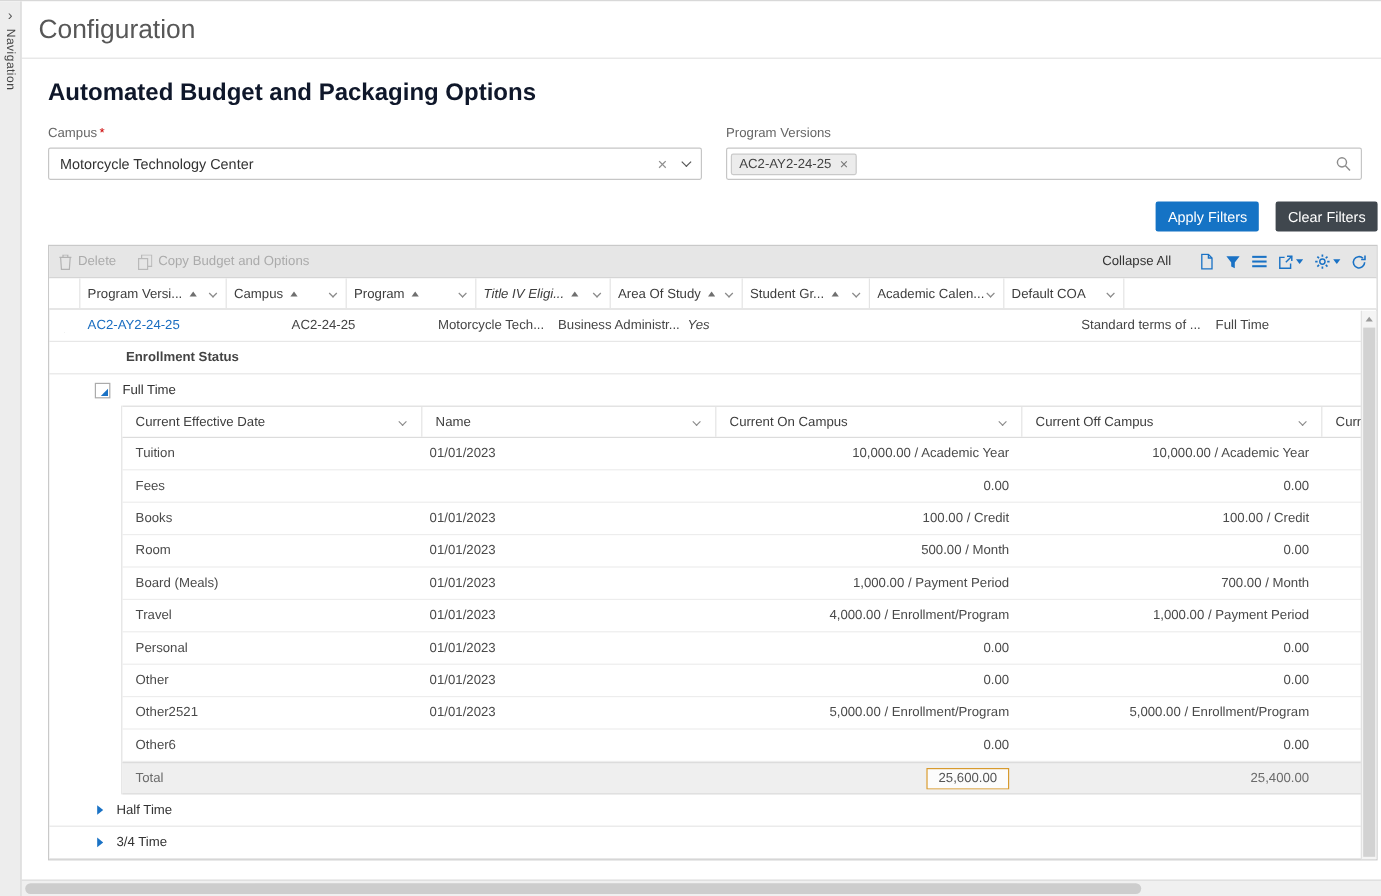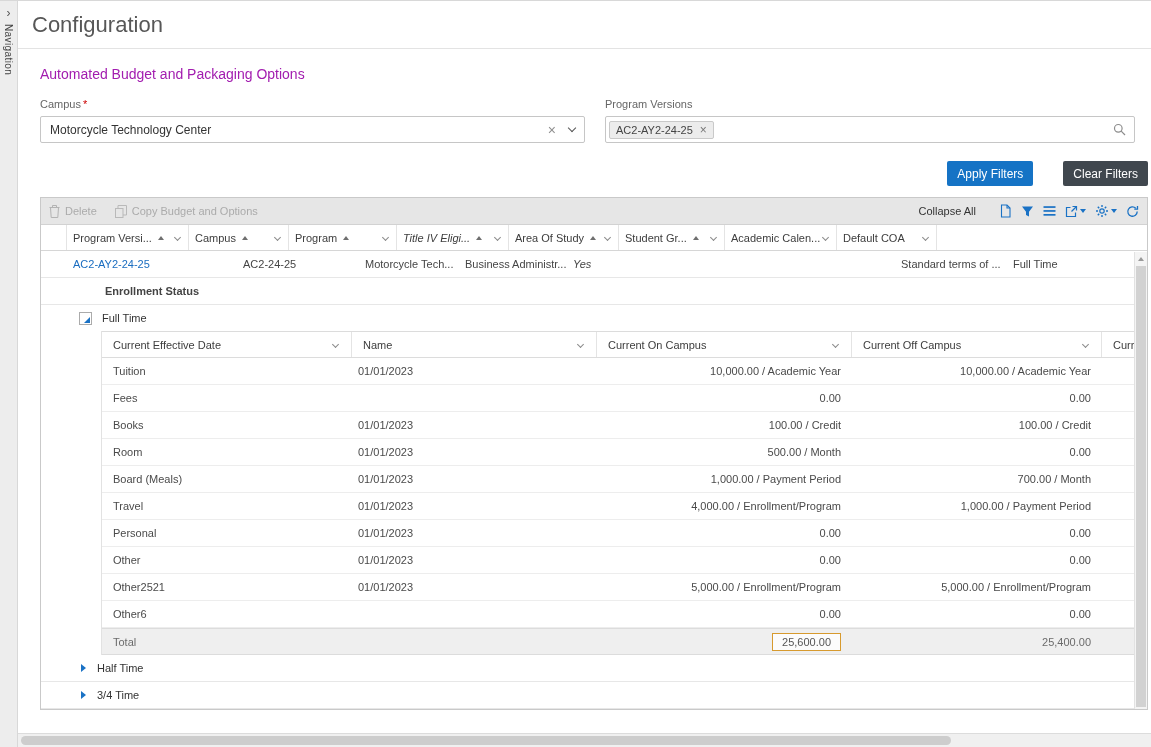--- a/index.html
+++ b/index.html
@@ -19,21 +19,21 @@
     padding-top: 6px; cursor: pointer; z-index: 5;
   }
   .nav-chevron { font-size: 12px; color: #555; line-height: 1; }
   .nav-label { writing-mode: vertical-lr; font-size: 10px; color: #454545; margin-top: 5px; letter-spacing: .4px; }
 
   .main { margin-left: 18px; }
   .page-header { padding: 11px 0 10px 14px; border-bottom: 1px solid #e3e3e3; }
   .page-title { font-size: 22px; color: #575757; font-weight: 400; }
 
   .content { padding: 17px 3px 0 22px; }
-  .section-title { font-size: 14px; color: #a21caf; font-weight: 400; margin-bottom: 16px; }
+  .section-title { font-size: 20px; color: #0f172a; font-weight: 700; margin-bottom: 16px; }
 
   .filters-row { display: flex; }
   .field-label { font-size: 11px; color: #666; margin-bottom: 6px; display: block; }
   .req { color: #cc0000; margin-left: 2px; }
   .campus-field { width: 545px; }
   .pv-field { width: 530px; margin-left: 20px; }
 
   .combo {
     height: 27px; border: 1px solid #c6c6c6; border-radius: 2px;
     display: flex; align-items: center; padding: 0 9px; background: #fff; cursor: pointer;
@@ -45,21 +45,21 @@
           transform: rotate(45deg); margin-top: -3px; cursor: pointer; flex-shrink: 0; }
 
   .tag-input { height: 27px; border: 1px solid #c6c6c6; border-radius: 2px;
                display: flex; align-items: center; padding: 0 8px 0 3px; background: #fff; cursor: text; }
   .tag { background: #ececec; border: 1px solid #c9c9c9; border-radius: 2px; font-size: 11px; color: #444;
          padding: 2px 6px; display: flex; align-items: center; gap: 7px; }
   .tag-x::before { content: "×"; }
   .tag-x { color: #777; font-size: 12px; line-height: 1; cursor: pointer; }
   .tag-spacer { flex: 1; }
 
-  .actions { display: flex; justify-content: flex-end; gap: 30px; margin-top: 18px; }
+  .actions { display: flex; justify-content: flex-end; gap: 14px; margin-top: 18px; }
   .btn { border: none; border-radius: 2px; height: 25px; padding: 0 10px; font-size: 12px;
          color: #fff; font-family: inherit; cursor: pointer; font-weight: 400; }
   .btn-apply { background: #1573c5; }
   .btn-clear { background: #40474e; }
 
   
   .grid { margin-top: 11px; width: 1108px; border: 1px solid #c9c9c9; position: relative; background: #fff; }
   .grid-toolbar { height: 27px; background: #e6e6e6; border-bottom: 1px solid #d2d2d2;
                   display: flex; align-items: center; padding: 0 8px; }
   .tb-btn { display: flex; align-items: center; gap: 5px; font-size: 11px; color: #ababab; margin-right: 18px; cursor: default; }

